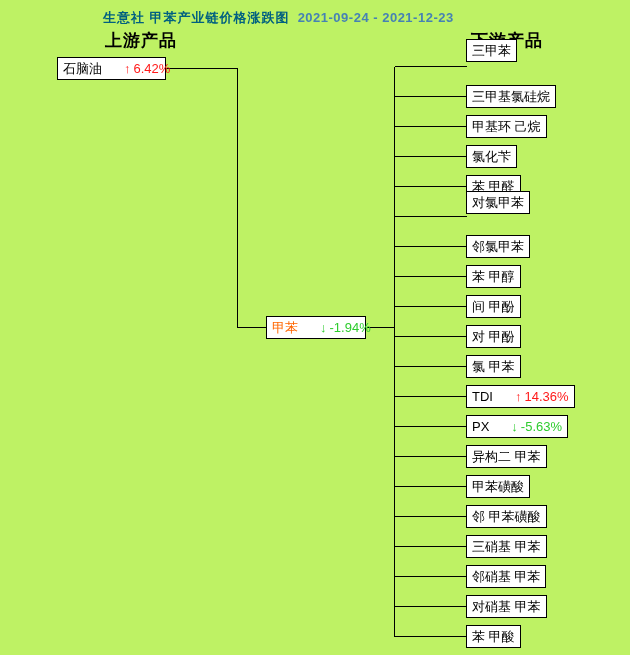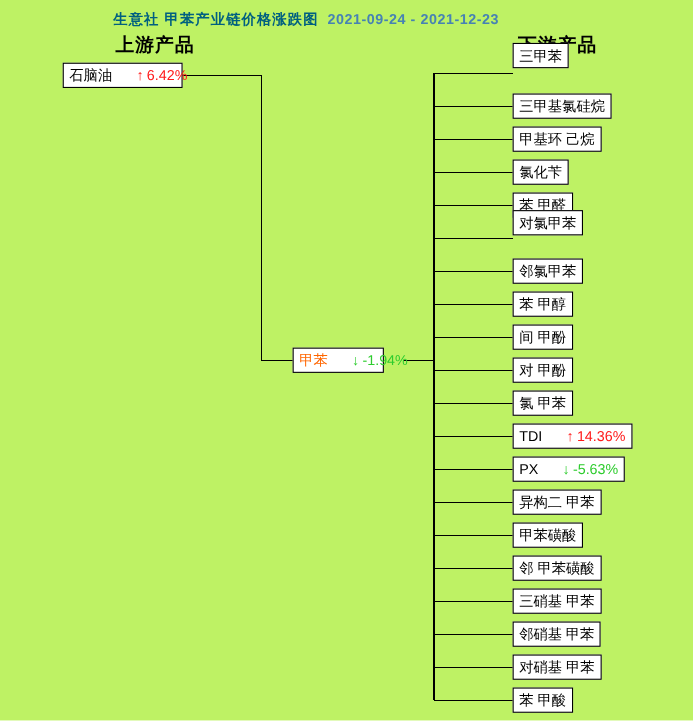--- a/index.html
+++ b/index.html
@@ -35,21 +35,21 @@
     display:flex;
     align-items:center;
     gap:22px;
   }
   .box .chg { display:flex; align-items:center; gap:3px; }
   .chg.up   { color:var(--up-color); }
   .chg.down { color:var(--down-color); }
   .center-label { color:var(--center-color); }
 
   #node-upstream { left:57px;  top:57px;  width:109px; }
-  #node-center   { left:266px; top:316px; width:83px; }
+  #node-center   { left:266px; top:316px; width:100px; }
 
   svg.wires {
     position:absolute; left:0; top:0;
     pointer-events:none;
   }
 </style>
 </head>
 <body>
 
 <div class="canvas">

